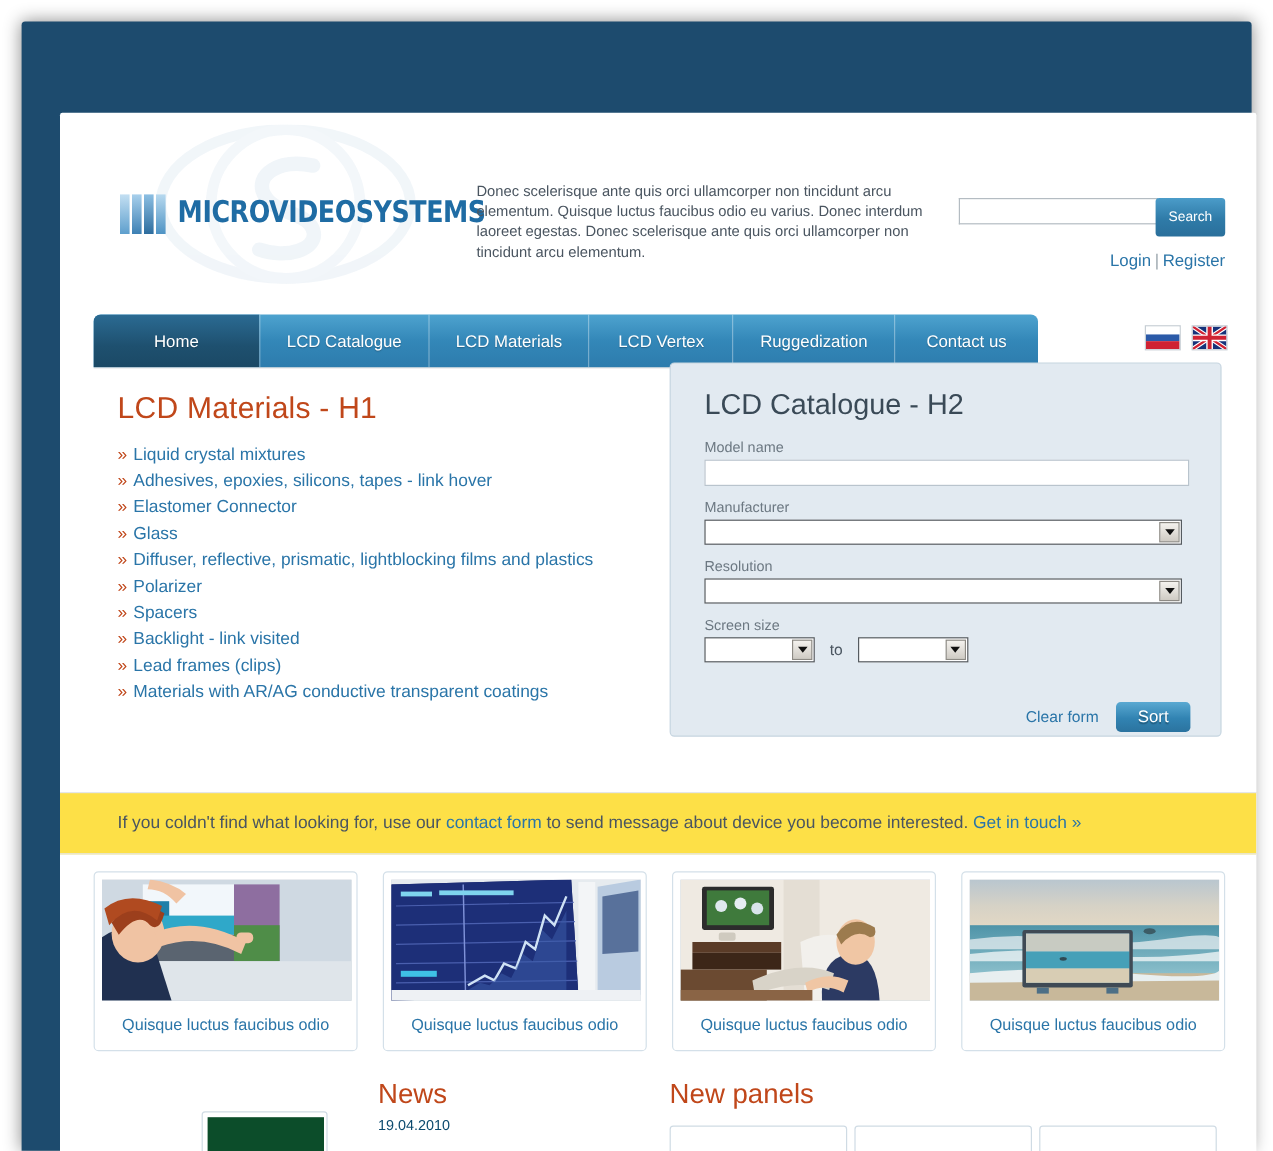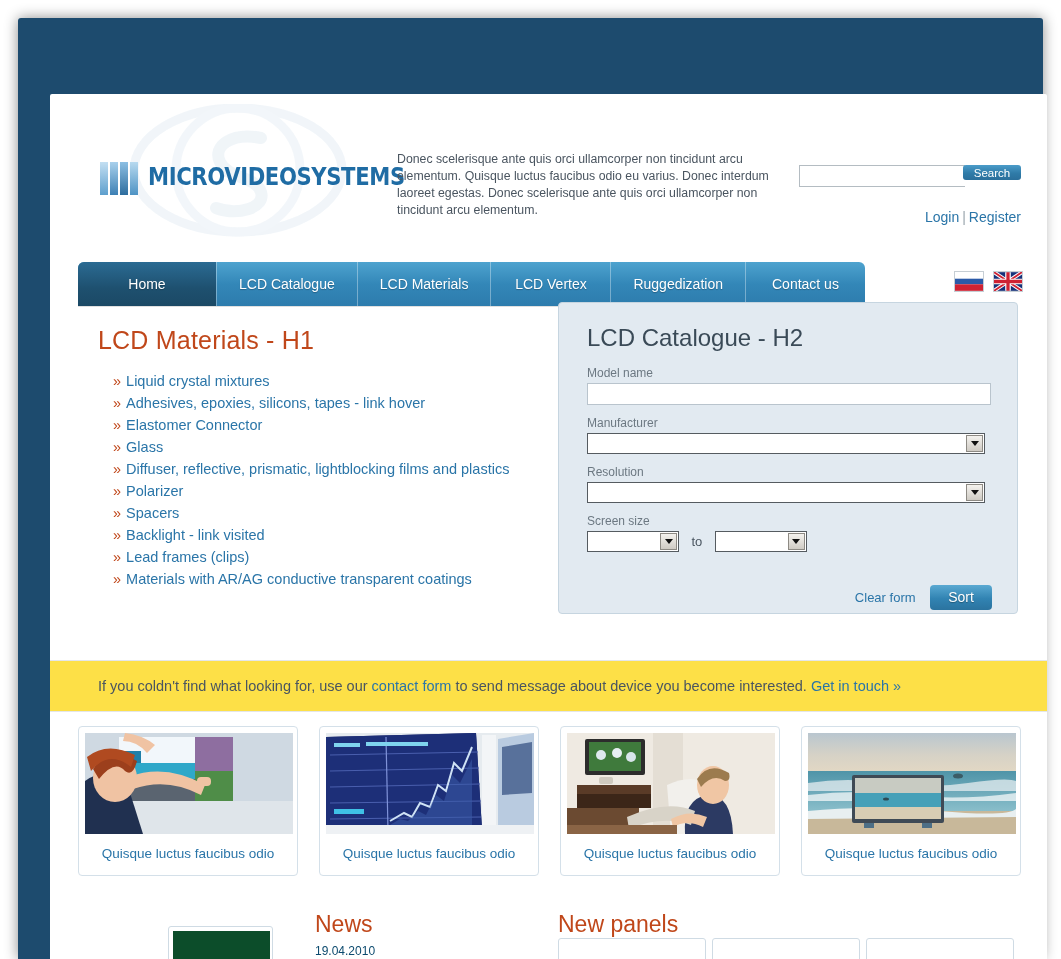--- a/index.html
+++ b/index.html
@@ -94,21 +94,21 @@
     border: 1px solid #b4bcc2;
     border-right: none;
     background: #fff;
     font-size: 12px;
     padding: 0 5px;
     color: #333;
     outline: none;
     height: 22px;
   }
   .search-btn {
-    width: 62px; height: 15px;
+    width: 62px; height: 32px;
     border: none;
     background: linear-gradient(180deg,#4b9cc9 0%,#2f7ba8 55%,#2a6f9b 100%);
     color: #fff;
     font-size: 11.5px;
     border-radius: 3px;
     cursor: pointer;
     margin-left: -2px;
   }
 
   .auth-links {
@@ -172,21 +172,21 @@
     left: 48px; top: 14px;
     width: 470px;
   }
   .h1 {
     font-size: 25px;
     color: #c0471a;
     font-weight: normal;
     margin: 0 0 13px 0;
     letter-spacing: 0.2px;
   }
-  .mat-list { list-style: none; margin: 15px; padding: 0; }
+  .mat-list { list-style: none; margin: 0; padding: 0; }
   .mat-list li {
     font-size: 14.5px;
     line-height: 22px;
     color: #2a75a8;
     cursor: pointer;
     white-space: nowrap;
   }
   .mat-list li .chev { color: #c0471a; margin-right: 5px; }
 
   .panel {
@@ -318,21 +318,21 @@
     position: absolute;
     left: 0; top: 800px;
     width: 997px; height: 83px;
   }
   .news-col { position: absolute; left: 265px; top: 0; }
   .panels-col { position: absolute; left: 508px; top: 0; }
   .h-sec {
     font-size: 23px;
     color: #c0471a;
     font-weight: normal;
-    margin: 17px 0 6px 0;
+    margin: 4px 0 6px 0;
   }
   .news-date { font-size: 12px; color: #0c4a6e; }
   .green-box {
     position: absolute;
     left: 118px; top: 32px;
     width: 105px; height: 52px;
     border: 1px solid #cfdbe4;
     border-radius: 3px;
     background: #fff;
     padding: 4px;

